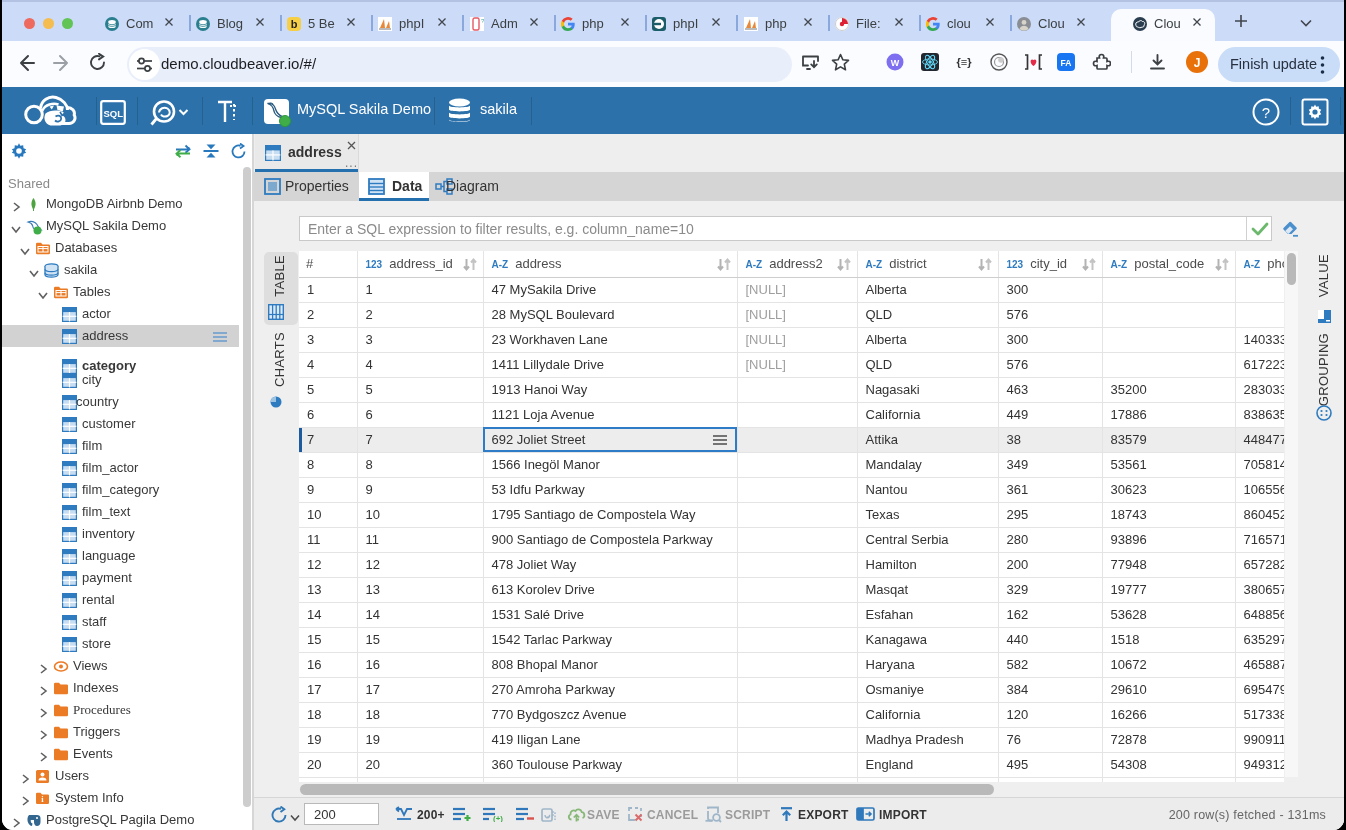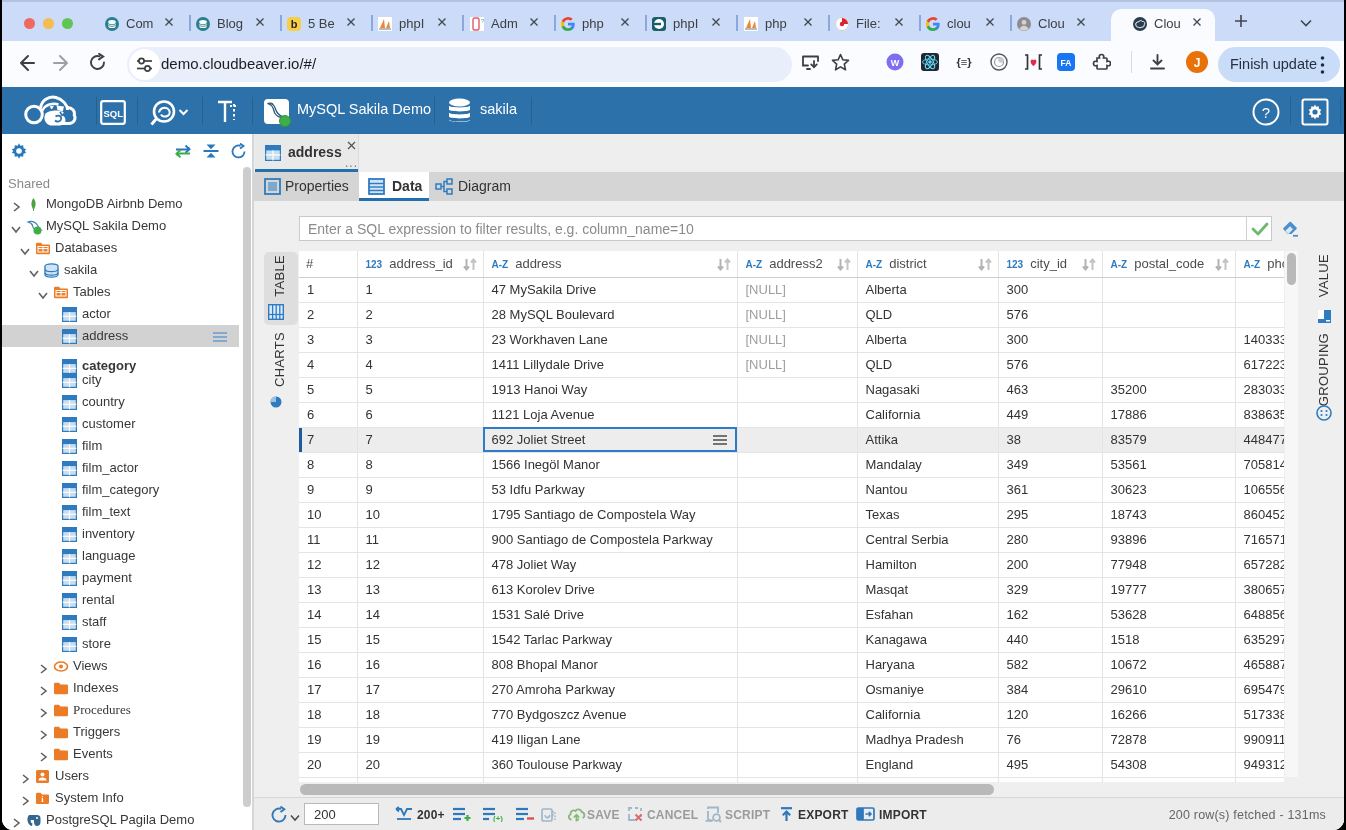--- a/index.html
+++ b/index.html
@@ -469,21 +469,21 @@
             </svg></span>
           <span class="lbl" style="left:80px;">city</span>
         </div>
         <div class="trow" style="top:198px;">
           <span class="tico" style="left:60px;"><svg width="15" height="15" viewBox="0 0 15 15" style="">
               <rect x="0.6" y="0.6" width="13.8" height="13.8" fill="#c7ddf1" stroke="#2e7bc0" stroke-width="1.2"></rect>
 <rect x="0.6" y="0.6" width="13.8" height="4.5" fill="#2e7bc0"></rect>
 <line x1="7.5" y1="5.1" x2="7.5" y2="14.4" stroke="#fff" stroke-width="1.2"></line>
 <line x1="0.6" y1="9.3" x2="14.4" y2="9.3" stroke="#fff" stroke-width="1.2"></line>
             </svg></span>
-          <span class="lbl" style="left:80px;">country</span>
+          <span class="lbl" style="left:74px;">country</span>
         </div>
         <div class="trow" style="top:220px;">
           <span class="tico" style="left:60px;"><svg width="15" height="15" viewBox="0 0 15 15" style="">
               <rect x="0.6" y="0.6" width="13.8" height="13.8" fill="#c7ddf1" stroke="#2e7bc0" stroke-width="1.2"></rect>
 <rect x="0.6" y="0.6" width="13.8" height="4.5" fill="#2e7bc0"></rect>
 <line x1="7.5" y1="5.1" x2="7.5" y2="14.4" stroke="#fff" stroke-width="1.2"></line>
 <line x1="0.6" y1="9.3" x2="14.4" y2="9.3" stroke="#fff" stroke-width="1.2"></line>
             </svg></span>
           <span class="lbl" style="left:80px;">customer</span>
         </div>
@@ -693,21 +693,21 @@
           <span style="position:absolute;left:33px;top:6px;font-weight:bold;">Data</span>
           <div style="position:absolute;left:0;right:0;bottom:0;height:3px;background:#2470ae;"></div>
         </div>
         <div class="ptab" style="left:175px;width:84px;">
           <span class="pico" style="left:6px;"><svg width="19" height="18" viewBox="0 0 19 18" style="">
               <rect x="1" y="6" width="5" height="5" fill="none" stroke="#2e7bc0" stroke-width="1.5"></rect>
               <rect x="12" y="1" width="5" height="5" fill="none" stroke="#2e7bc0" stroke-width="1.5"></rect>
               <rect x="12" y="11" width="5" height="5" fill="none" stroke="#2e7bc0" stroke-width="1.5"></rect>
               <path d="M6 8.5 L9 8.5 L9 3.5 L12 3.5 M9 8.5 L9 13.5 L12 13.5" fill="none" stroke="#2e7bc0" stroke-width="1.5"></path>
             </svg></span>
-          <span style="position:absolute;left:29px;top:6px;">Diagram</span>
+          <span style="position:absolute;left:17px;top:6px;">Diagram</span>
         </div>
       </div>
       <div class="filterrow">
         <div class="finput">
           <div class="fph">Enter a SQL expression to filter results, e.g. column_name=10</div>
           <div style="position:absolute;right:0;top:0;width:25px;height:23px;border-left:1px solid #d0d0d0;">
             <span style="position:absolute;left:3px;top:4px;"><svg width="20" height="16" viewBox="0 0 20 16" style="">
                 <path d="M3 8 L8 13 L17 3" fill="none" stroke="#6cb86c" stroke-width="2.8" stroke-linecap="round" stroke-linejoin="round"></path>
               </svg></span>
           </div>

